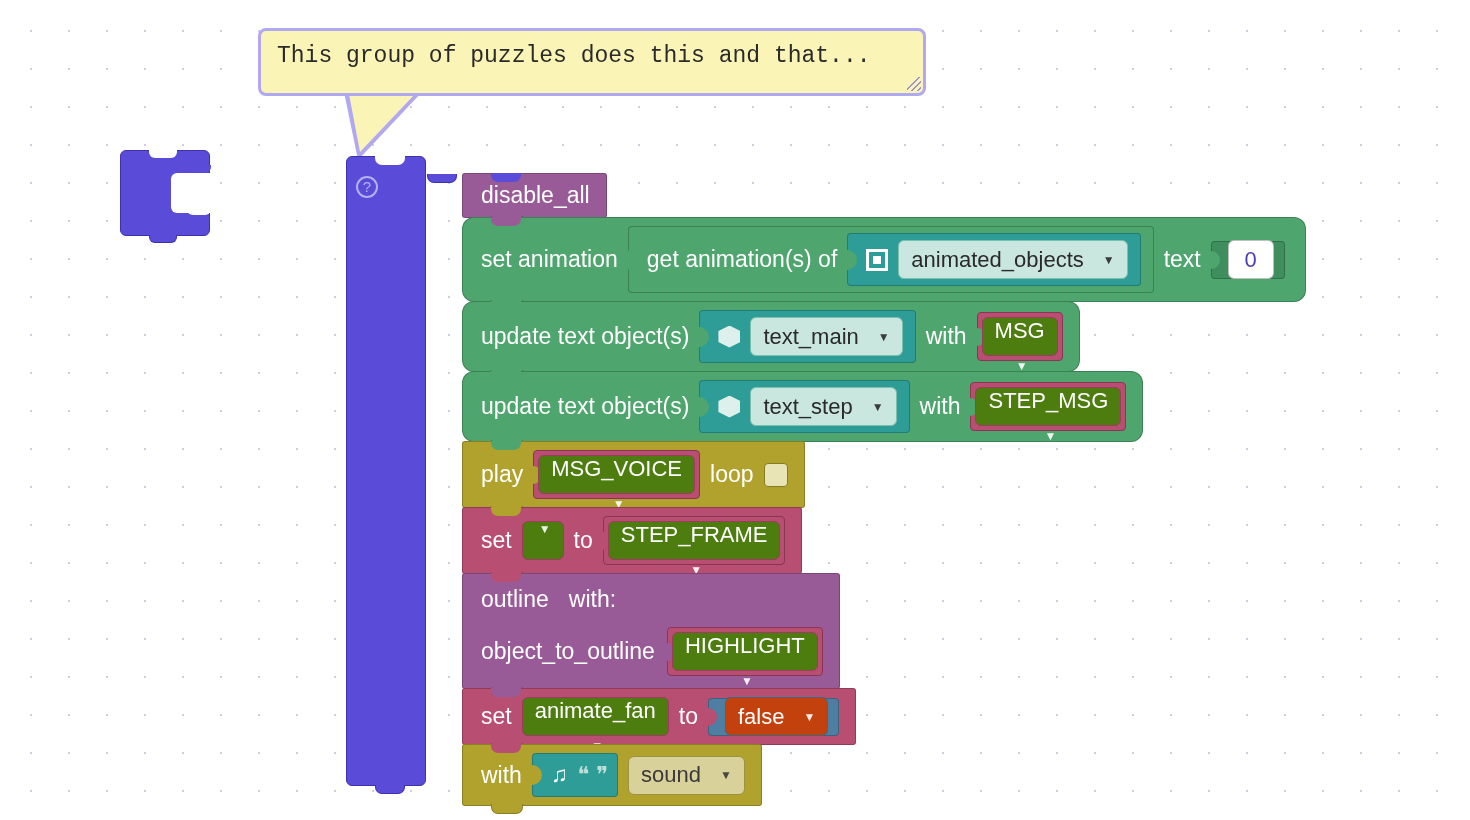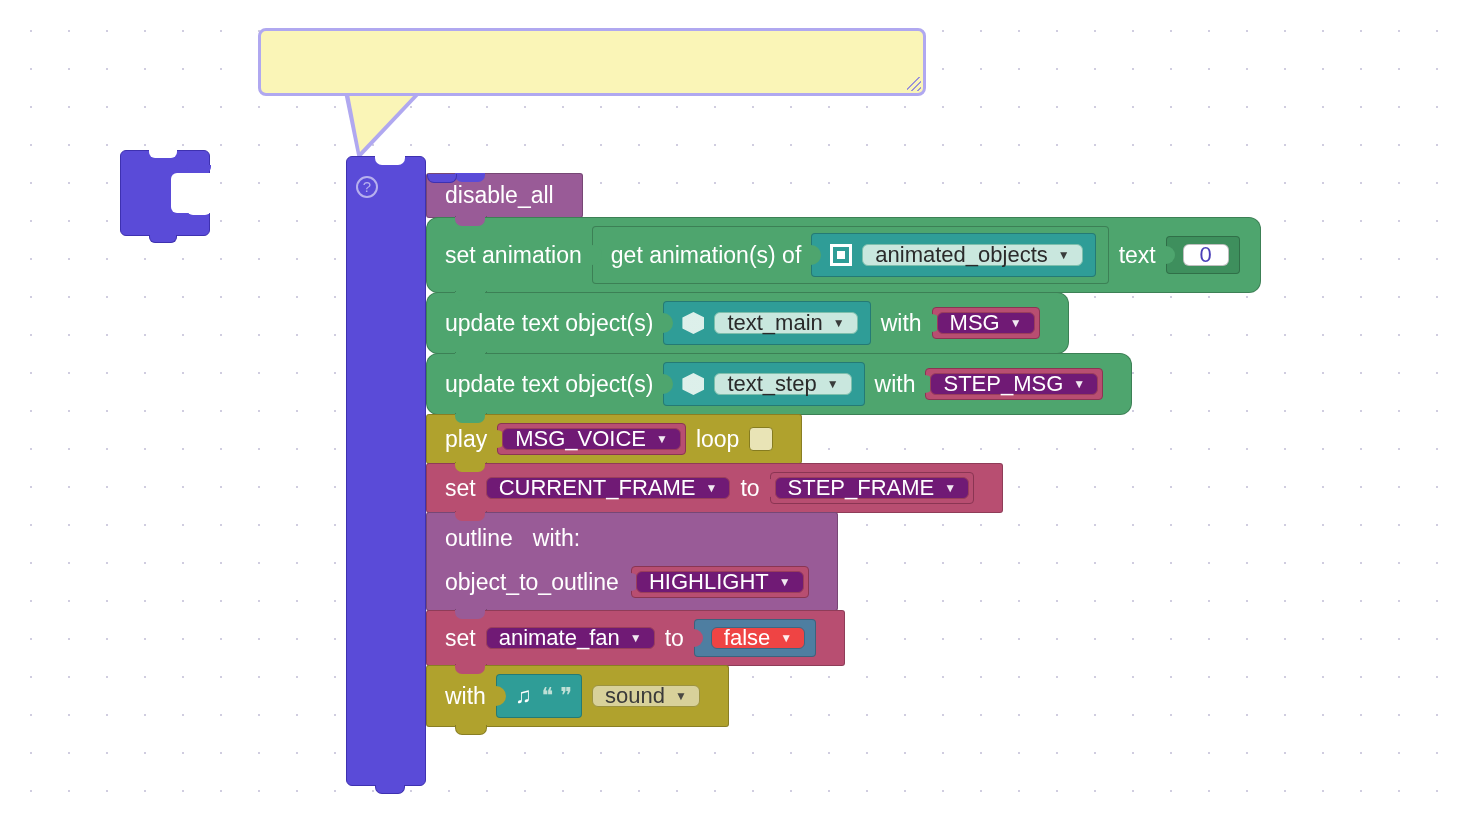--- a/index.html
+++ b/index.html
@@ -105,28 +105,29 @@
   }
 
   
   .stack { position: absolute; left: 426px; top: 174px; }
 
   .blk {
     position: relative;
     display: flex;
     align-items: center;
     gap: 10px;
-    padding: 8px 28px 8px 18px;
+    padding: 8px 16px 8px 18px;
     color: #fff;
     font-size: 23px;
     min-height: 44px;
     border-radius: 3px;
     border: 1.5px solid rgba(0,0,0,0.22);
     width: fit-content;
     margin-top: -1px;
+    margin-left: 36px;
   }
   .blk::before { 
     content:"";
     position:absolute; left:28px; top:-1px;
     width:30px; height:9px;
     border-radius:0 0 7px 7px;
     background: inherit;
     filter: brightness(1);
   }
   .blk .notchIn {
@@ -143,32 +144,32 @@
     border: 1.5px solid rgba(0,0,0,0.22);
     border-top:none;
   }
 
   .c-purple { background:#995b97; }
   .c-green  { background:#4ea56e;border-radius:12px; }
   .c-olive  { background:#b0a22d; }
   .c-rose   { background:#b84e71; }
 
   .pill {
-    display:inline-flex; align-items:center; gap:6px;
-    height:22px; padding:0 12px;
+    display:inline-flex; align-items:center; gap:15px;
+    height:39px; padding:0 12px;
     border-radius:6px;
     font-size:22px;
     border:1.5px solid rgba(0,0,0,0.25);
     position:relative;
   }
   .pill .tri { font-size:12px; opacity:.9; margin-left:4px;}
   .pill-white { background:#fff; color:#2a2a2a; }
   .pill-pale  { background:#c9e7de; color:#2a2a2a; border-color:#7dbfad;}
-  .pill-rose  { background:#701a75; color:#fff; border-color:#9a3e5b;}
-  .pill-steel { background:#ef4444; color:#fff; border-color:#3b6884;}
+  .pill-rose  { background:#4d7c0f; color:#fff; border-color:#9a3e5b;flex-direction:column;}
+  .pill-steel { background:#c2410c; color:#fff; border-color:#3b6884;}
 
   .slot {
     display:inline-flex; align-items:center; gap:10px;
     padding: 6px 12px 6px 18px;
     border-radius:4px;
     border:1.5px solid rgba(0,0,0,0.22);
     position:relative;
     min-height:44px;
   }
   .slot .puz { 
@@ -203,20 +204,21 @@
   .quote { color:#bfe0d6; font-size:22px; letter-spacing:-3px;}
 
   .outer-rose-wrap { display:inline-flex; align-items:center; padding:4px; background:#b84e71; border:1.5px solid #8a3553; border-radius:4px; position:relative;}
   .outer-rose-wrap .puz{position:absolute; left:-1px; top:50%; transform:translateY(-50%); width:9px; height:18px; border-radius:0 11px 11px 0;}
 </style>
 </head>
 <body>
 
 <div class="comment-tail"></div>
 <div class="comment">
+  <span>This group of puzzles does this and that...</span>
   <div class="comment-resize"></div>
 </div>
 
 <div class="cblock">
   <div class="nT"></div>
     <div class="nB"></div>
     <div class="nIT"></div>
     <div class="nIB"></div>
 </div>
 
@@ -312,21 +314,20 @@
       </span>
     </span>
     <span>loop</span>
     <span class="chk"></span>
   </div>
 
   <div class="blk c-rose">
     <span class="notchIn" style="background:#b0a22d"></span>
     <span>set</span>
     <span class="pill pill-rose">
-      <span>CURRENT_FRAME</span>
         <span class="tri">▼</span>
     </span>
     <span>to</span>
     <span class="outer-rose-wrap">
       <span class="puz" style="background:#b84e71;"></span>
       <span class="pill pill-rose">
         <span>STEP_FRAME</span>
           <span class="tri">▼</span>
       </span>
     </span>

